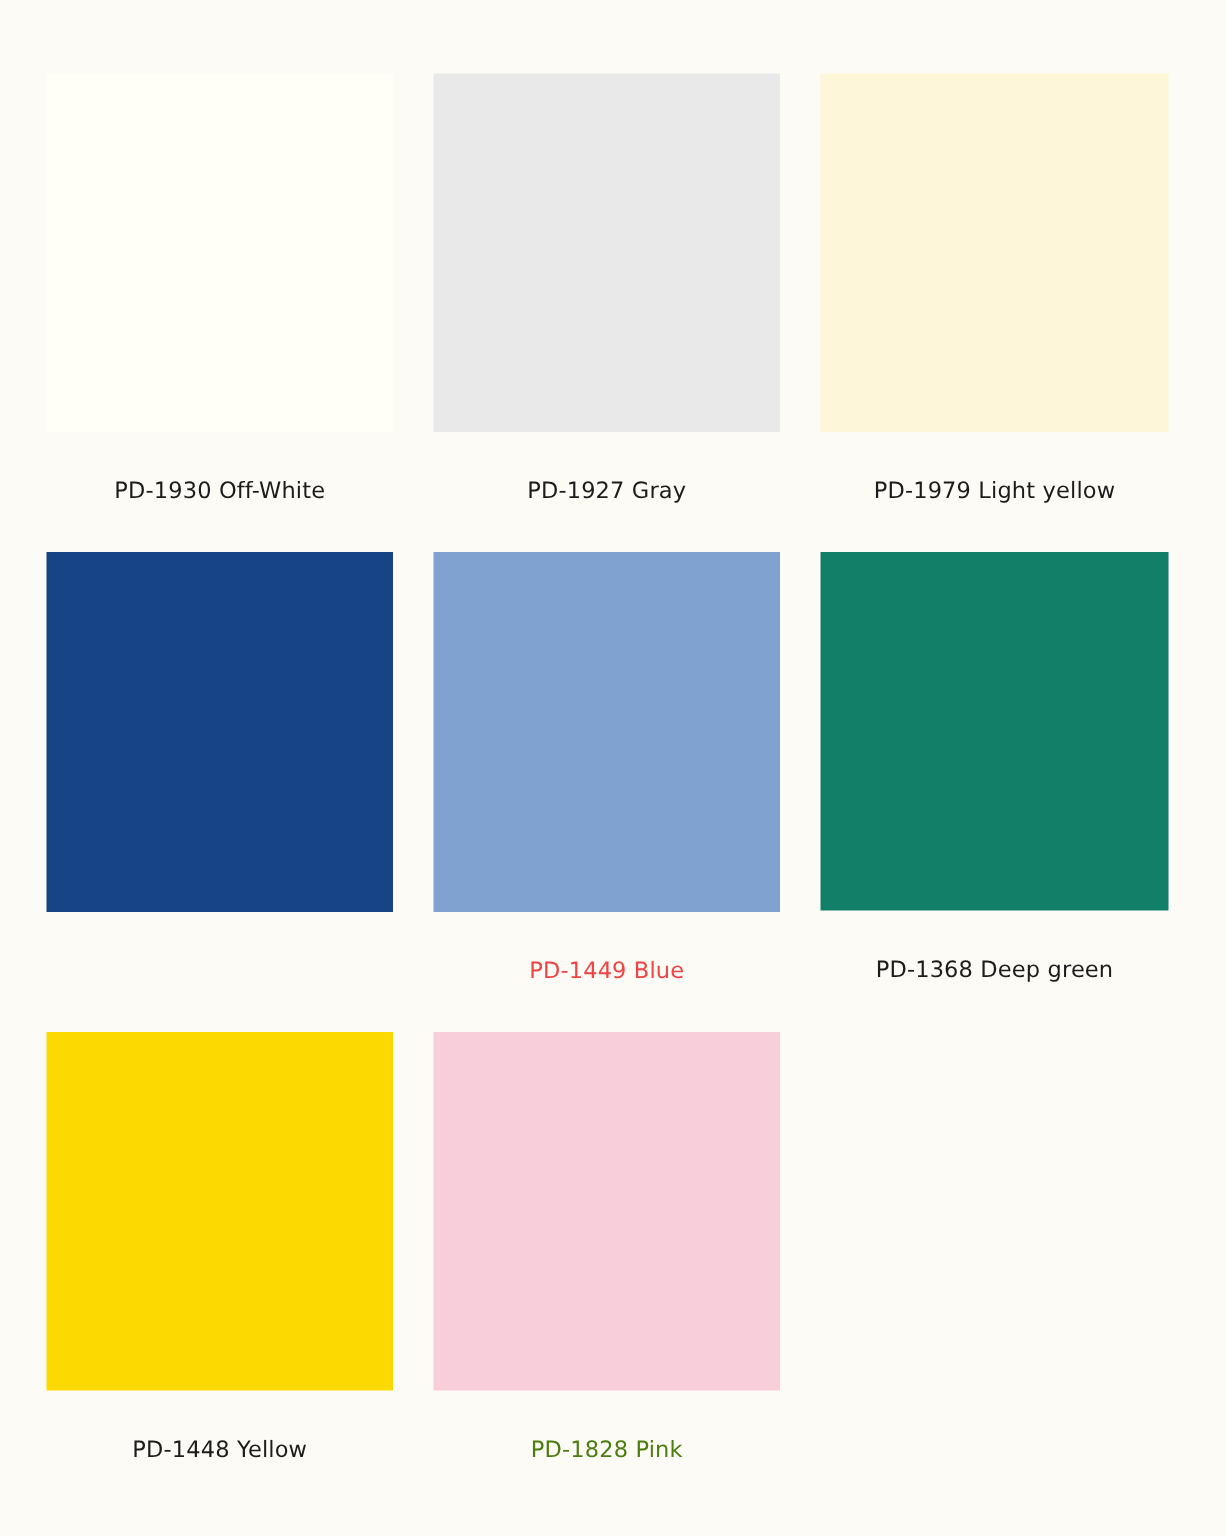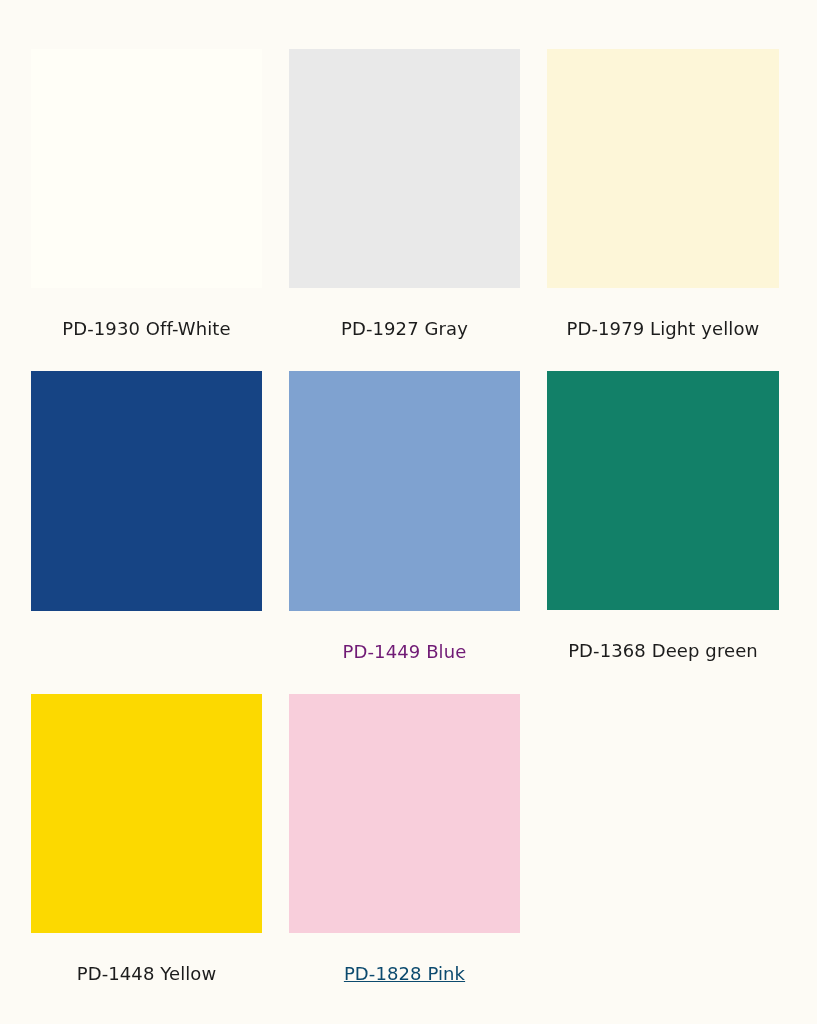--- a/index.html
+++ b/index.html
@@ -40,21 +40,21 @@
     width: 100%;
     height: 239px;
     display: block;
   }
 
   .swatch-label {
     display: block;
     width: 100%;
     text-align: center;
     color: #1c1c1c;
-    font-size: 18px;
+    font-size: 15px;
     font-family: "DejaVu Sans", sans-serif;
     font-weight: 400;
     letter-spacing: 0.1px;
     line-height: 1;
     padding-top: 32px;
     padding-bottom: 33px;
     white-space: nowrap;
   }
 
   
@@ -82,32 +82,32 @@
       <span class="swatch-label" style="color: rgb(28, 28, 28);">PD-1979 Light yellow</span>
     </div>
 
 
     <div class="swatch-cell row-2">
       <span class="swatch-chip" style="background-color: rgb(22, 68, 132);"></span>
     </div>
 
     <div class="swatch-cell row-2">
       <span class="swatch-chip" style="background-color: rgb(127, 162, 208);"></span>
-      <span class="swatch-label" style="color: #701a75;">PD-1449 Blue</span>
+      <span class="swatch-label" style="color: #ef4444;">PD-1449 Blue</span>
     </div>
 
     <div class="swatch-cell row-3">
       <span class="swatch-chip" style="background-color: rgb(18, 128, 104);"></span>
       <span class="swatch-label" style="color: rgb(28, 28, 28);">PD-1368 Deep green</span>
     </div>
 
     <div class="swatch-cell row-3">
       <span class="swatch-chip" style="background-color: rgb(252, 217, 0);"></span>
       <span class="swatch-label" style="color: rgb(28, 28, 28);">PD-1448 Yellow</span>
     </div>
 
     <div class="swatch-cell row-3">
       <span class="swatch-chip" style="background-color: rgb(248, 206, 219);"></span>
-      <span class="swatch-label" style="color: #0c4a6e; text-decoration: underline;">PD-1828 Pink</span>
+      <span class="swatch-label" style="color: #4d7c0f;">PD-1828 Pink</span>
     </div>
 
   </div>
 </div>
 
 </body></html>

